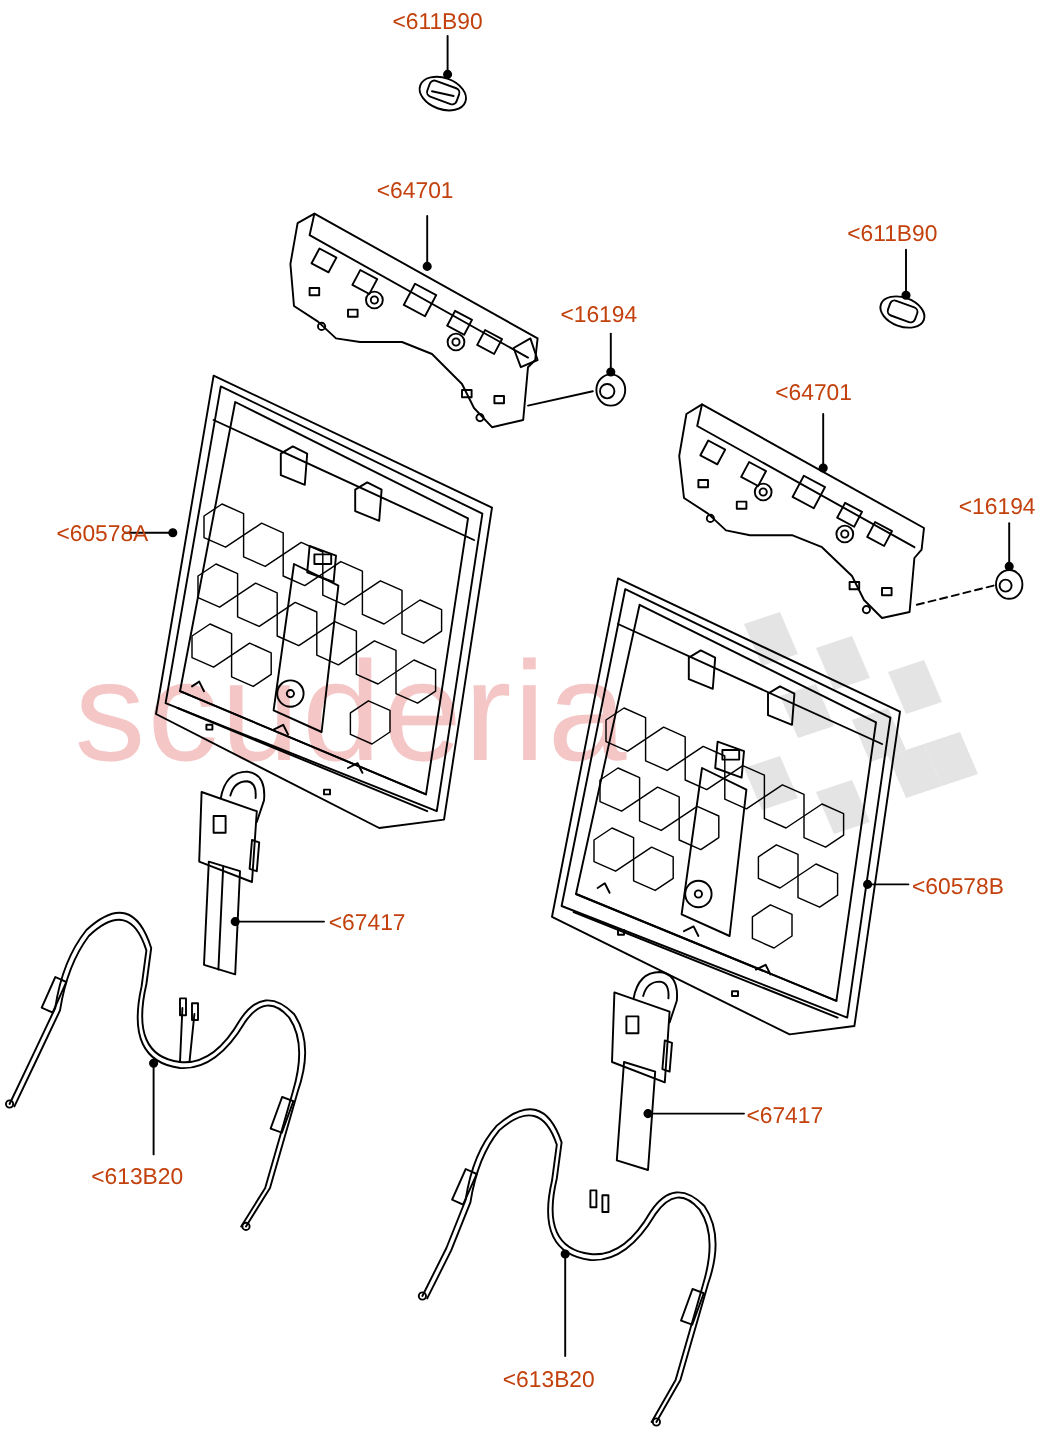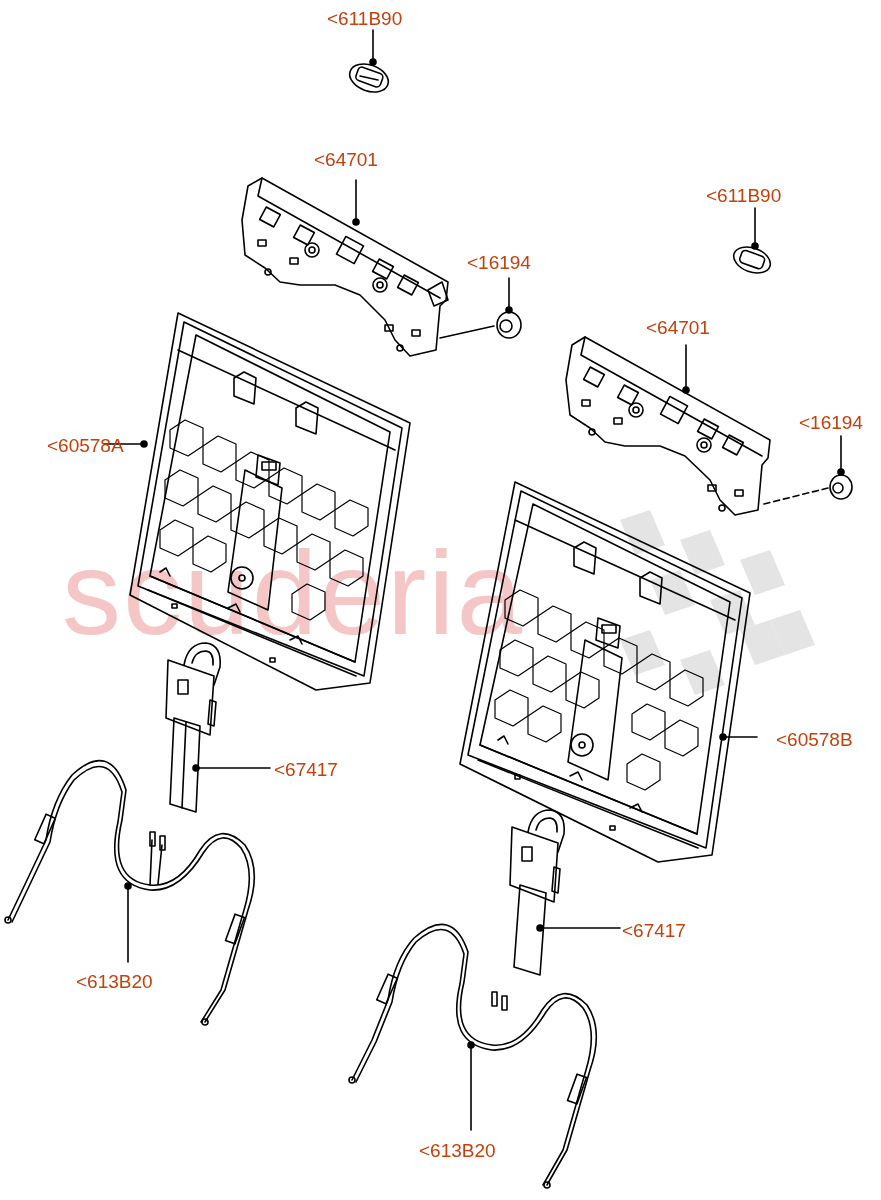--- a/index.html
+++ b/index.html
@@ -243,19 +243,19 @@
     </g>
   </svg>
 
   <div class="callout" style="left:327px;top:9px;">&lt;611B90</div>
   <div class="callout" style="left:314px;top:150px;">&lt;64701</div>
   <div class="callout" style="left:706px;top:186px;">&lt;611B90</div>
   <div class="callout" style="left:467px;top:253px;">&lt;16194</div>
   <div class="callout" style="left:646px;top:318px;">&lt;64701</div>
   <div class="callout" style="left:7px;top:436px;margin-left:40px;">&lt;60578A</div>
   <div class="callout" style="left:799px;top:413px;">&lt;16194</div>
-  <div class="callout" style="left:760px;top:730px;margin-left:16px;">&lt;60578B</div>
+  <div class="callout" style="left:760px;top:730px;">&lt;60578B</div>
   <div class="callout" style="left:274px;top:760px;">&lt;67417</div>
   <div class="callout" style="left:76px;top:972px;">&lt;613B20</div>
   <div class="callout" style="left:622px;top:921px;">&lt;67417</div>
   <div class="callout" style="left:419px;top:1141px;">&lt;613B20</div>
 
 </div>
 
 </body></html>

